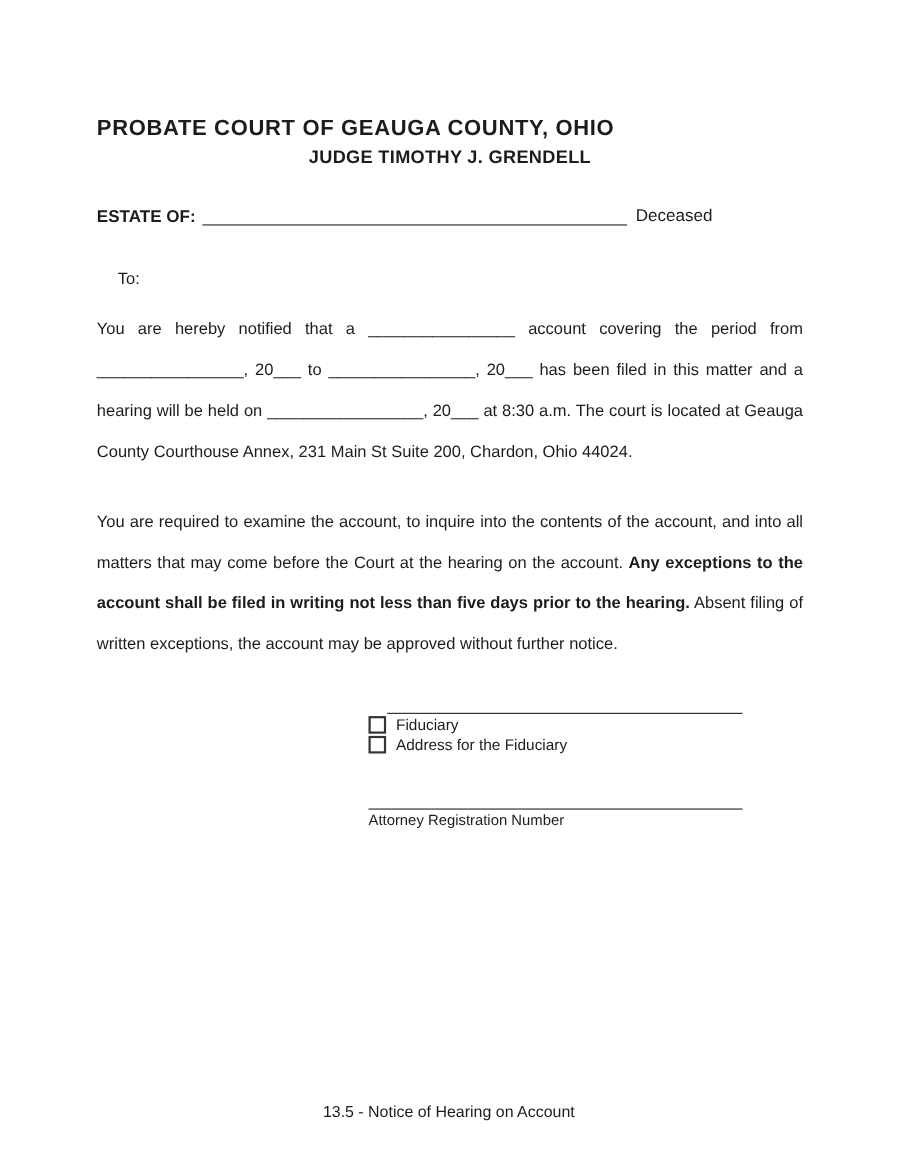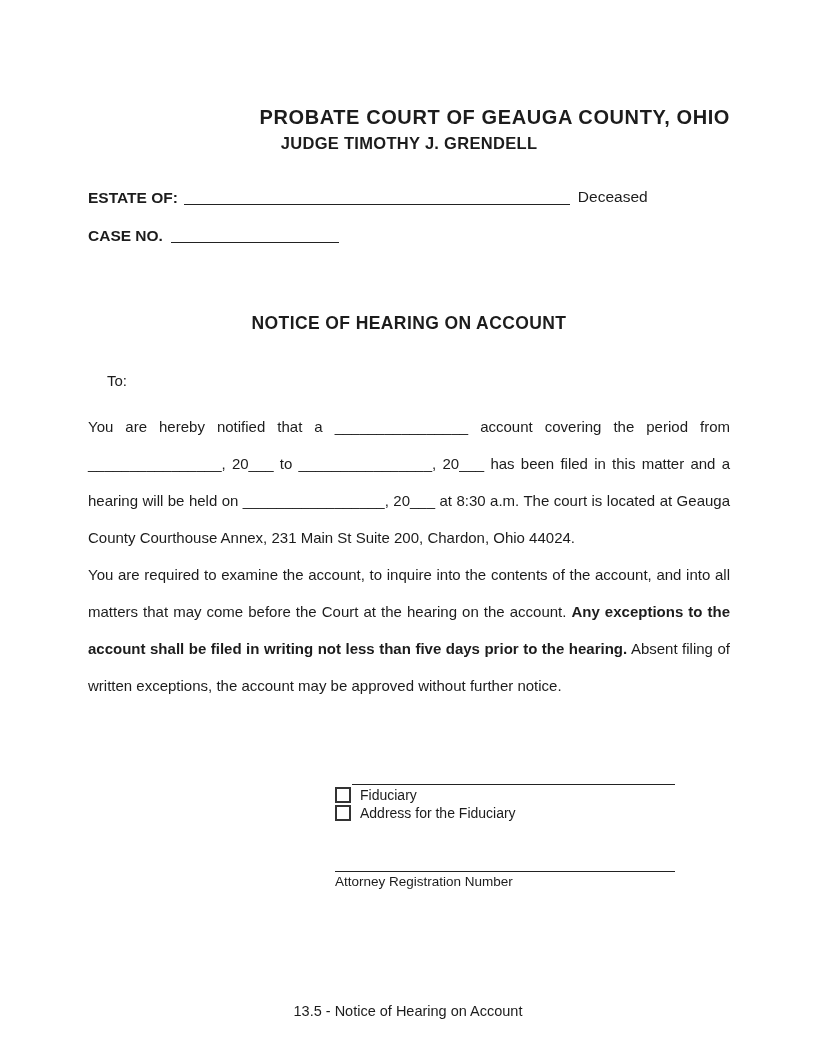--- a/index.html
+++ b/index.html
@@ -11,21 +11,21 @@
     color: #1c1c1c;
   }
   .page {
     position: relative;
     width: 816px; height: 1056px;
     padding: 0 86px 0 88px;
     overflow: hidden;
   }
   .court-title {
     margin: 0; padding-top: 106px;
-    text-align: right;
+    text-align: left;
     font-size: 20px; font-weight: bold;
     letter-spacing: 0.6px;
   }
   .judge-line {
     margin: 5px 0 0;
     text-align: center;
     font-size: 16.5px; font-weight: bold;
     letter-spacing: 0.3px;
   }
   .estate-row {
@@ -70,23 +70,23 @@
     margin-top: 2px; padding-left: 2px;
   }
   .body-p {
     margin: 0;
     font-size: 15px;
     line-height: 37px;
     text-align: justify;
     color: #1c1c1c;
   }
   .p1 { margin-top: 19px; }
-  .p2 { }
+  .p2 { margin-top: 27px; }
   .sig-block {
-    margin-top: 80px;
+    margin-top: 44px;
     margin-left: 247px;
     width: 340px;
     font-size: 14px;
   }
   .sig-line-top { margin-left: 17px; border-bottom: 1.3px solid #222222; height: 0; }
   .check-row { display: flex; align-items: center; margin-top: 2px; }
   .checkbox {
     width: 16px; height: 16px;
     border: 2px solid #333333;
     background: #ffffff;
@@ -110,26 +110,21 @@
 
   <h1 class="court-title">PROBATE COURT OF GEAUGA COUNTY, OHIO</h1>
   <h2 class="judge-line">JUDGE TIMOTHY J. GRENDELL</h2>
 
   <div class="estate-row">
     <span class="label-bold">ESTATE OF:</span>
     <span class="blank estate-blank"></span>
     <span class="deceased">Deceased</span>
   </div>
 
-  <div class="case-row">
-    <span class="label-bold">CASE NO.</span>
-    <span class="blank case-blank"></span>
-  </div>
 
-  <h3 class="form-title">NOTICE OF HEARING ON ACCOUNT</h3>
 
   <div class="to-block">
     <div class="to-label">To:</div>
   </div>
 
   <p class="body-p p1">You are hereby notified that a ________________ account covering the period from ________________, 20___ to ________________, 20___ has been filed in this matter and a hearing will be held on _________________, 20___ at 8:30 a.m. The court is located at Geauga County Courthouse Annex, 231 Main St Suite 200, Chardon, Ohio 44024.</p>
 
   <p class="body-p p2"><span>You are required to examine the account, to inquire into the contents of the account, and into all matters that may come before the Court at the hearing on the account. </span><strong>Any exceptions to the account shall be filed in writing not less than five days prior to the hearing.</strong><span> Absent filing of written exceptions, the account may be approved without further notice.</span></p>
 
   <div class="sig-block">

